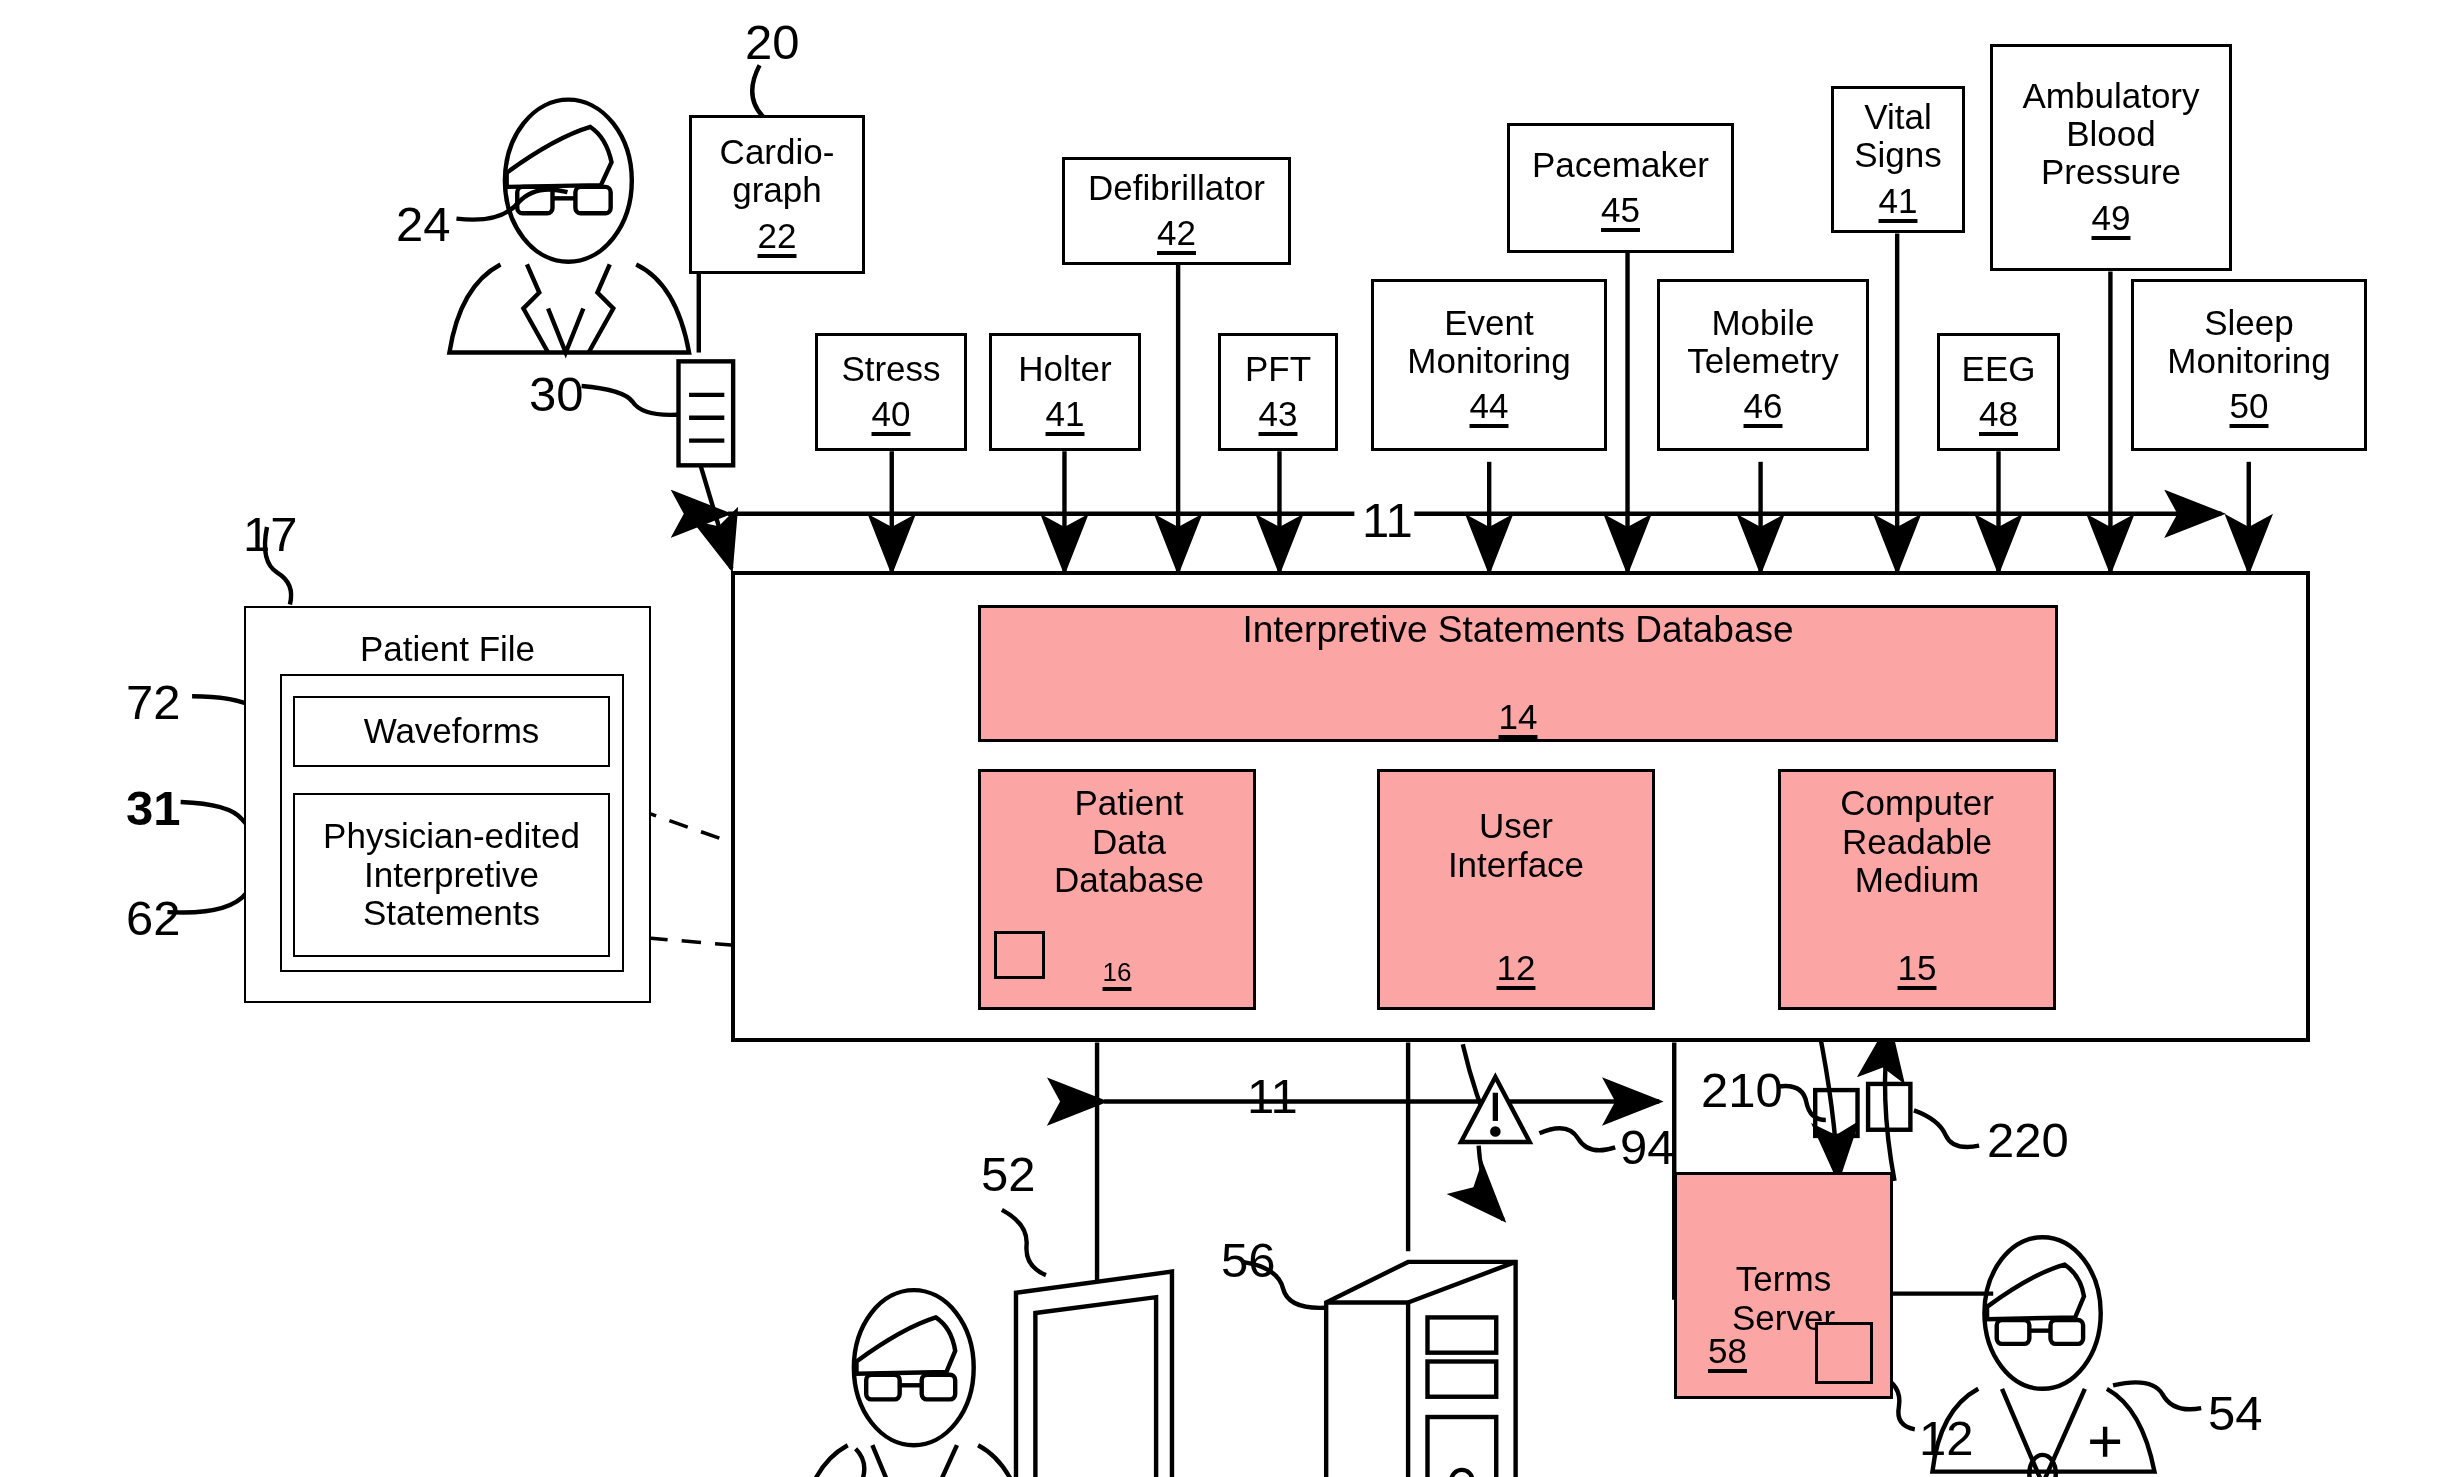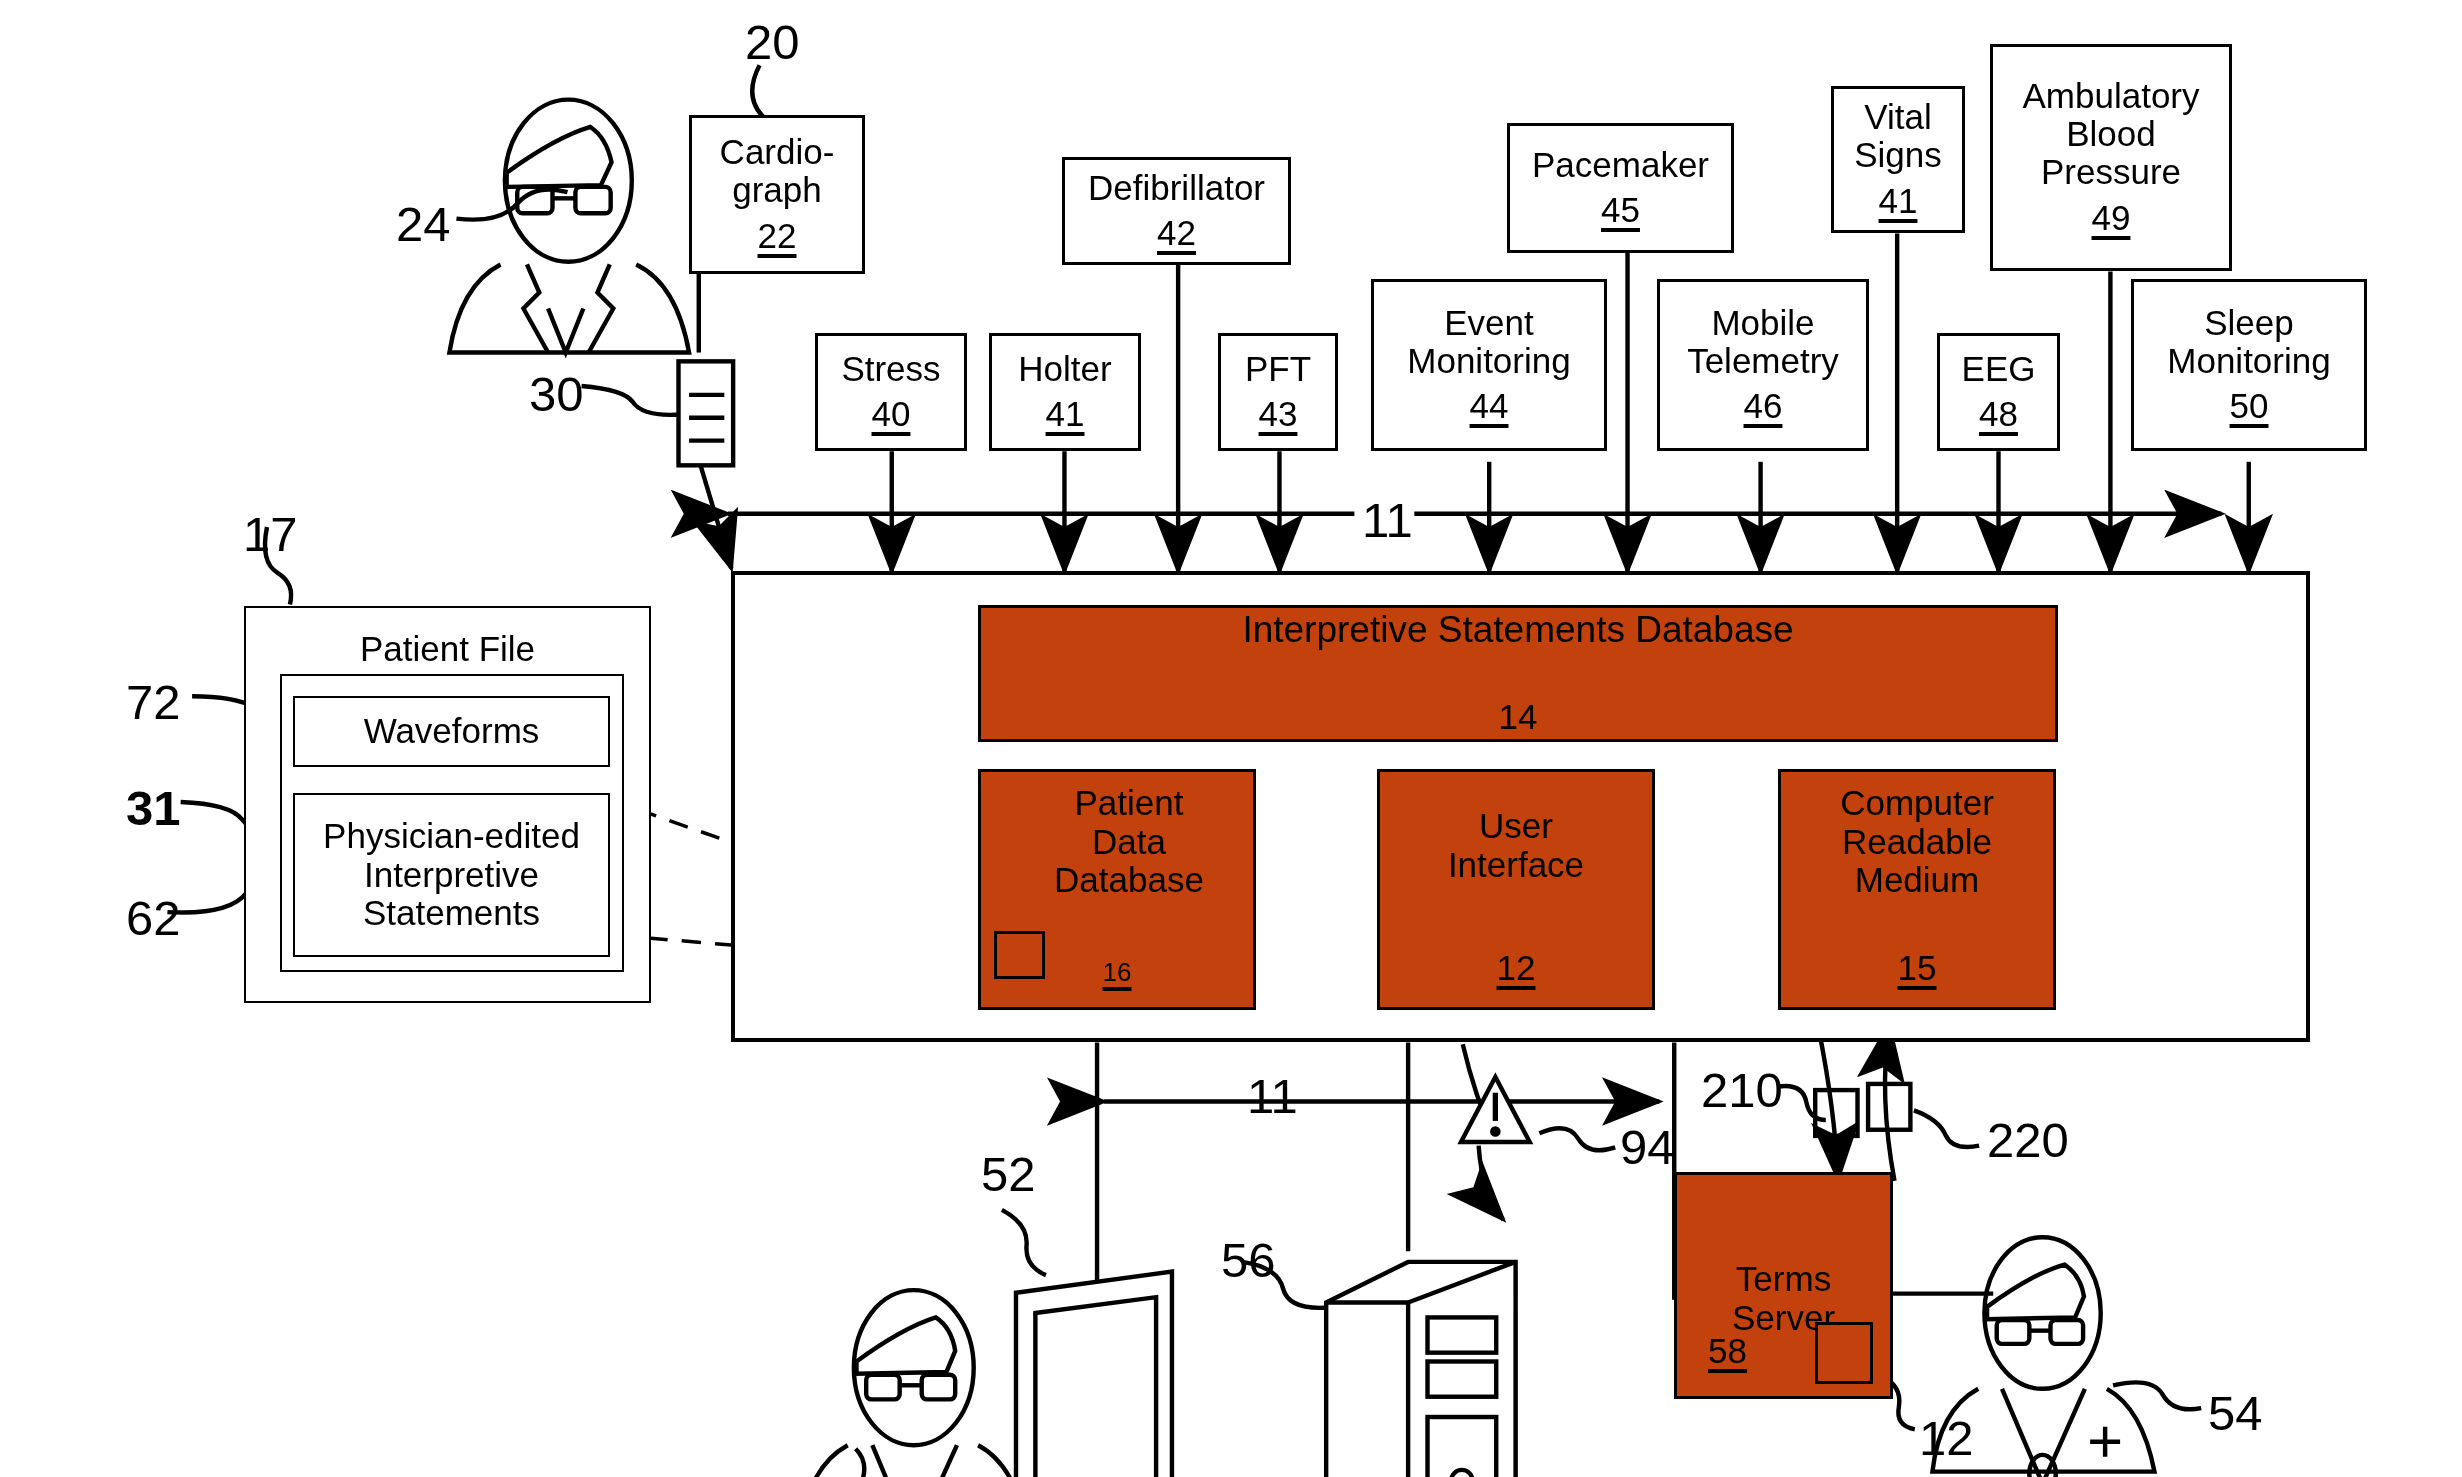--- a/index.html
+++ b/index.html
@@ -12,21 +12,21 @@
        display:flex;flex-direction:column;align-items:center;justify-content:center;
        box-sizing:border-box;text-align:center;color:#000;}
   .box .lbl{font-size:35px;line-height:1.08;white-space:pre-line;}
   .box .num{font-size:35px;text-decoration:underline;text-underline-offset:6.2px;
             text-decoration-thickness:3.5px;margin-top:7px;}
 
   .bignum{position:absolute;font-size:35px;color:#000;}
   .bignum.u{text-decoration:underline;text-underline-offset:6.2px;text-decoration-thickness:3.5px;}
 
   .sysbox{position:absolute;border:4.4px solid #000;background:#fff;box-sizing:border-box;}
-  .plainbox{position:absolute;border:3.5px solid #000;background:#c2410c;box-sizing:border-box;gap:36px;}
+  .plainbox{position:absolute;border:3.5px solid #000;background:#fca5a5;box-sizing:border-box;gap:36px;}
   .thinbox{position:absolute;border:2.6px solid #000;background:#fff;box-sizing:border-box;}
 
   .ctr{display:flex;align-items:center;justify-content:center;text-align:center;}
   .txt{font-size:35px;line-height:1.1;white-space:pre-line;color:#000;}
   .txt.big{font-size:37px;}
 
   .refnum{position:absolute;font-size:49px;color:#000;}
 </style>
 </head>
 <body>
@@ -290,21 +290,21 @@
   <div class="thinbox ctr" style="left:293px;top:793px;width:317px;height:164px;">
     <div class="txt" style="text-align:center;">Physician-edited
 Interpretive
 Statements</div>
   </div>
 
   <div class="sysbox" style="left:731px;top:571px;width:1579px;height:471px;"></div>
 
   <div class="plainbox ctr" style="left:978px;top:605px;width:1080px;height:137px;flex-direction:column;">
     <div class="txt big">Interpretive Statements Database</div>
-    <div class="num" style="font-size:35px;text-underline-offset:6.2px;text-decoration-thickness:3.5px;margin-top:11px;">14</div>
+    <div class="num" style="font-size:35px;text-decoration:underline;text-underline-offset:6.2px;text-decoration-thickness:3.5px;margin-top:11px;">14</div>
   </div>
 
   <div class="plainbox" style="left:978px;top:769px;width:278px;height:241px;display:flex;flex-direction:column;align-items:center;justify-content:space-between;padding:12.3px 0 19.4px;">
     <div class="txt" style="text-align:center;margin-left:24px;">Patient
 Data
 Database</div>
     <div style="font-size:26px;text-decoration:underline;text-underline-offset:6.2px;text-decoration-thickness:3.5px;">16</div>
   </div>
 
   <div class="plainbox" style="left:1377px;top:769px;width:278px;height:241px;display:flex;flex-direction:column;align-items:center;justify-content:space-between;padding:35px 0 19.4px;">

